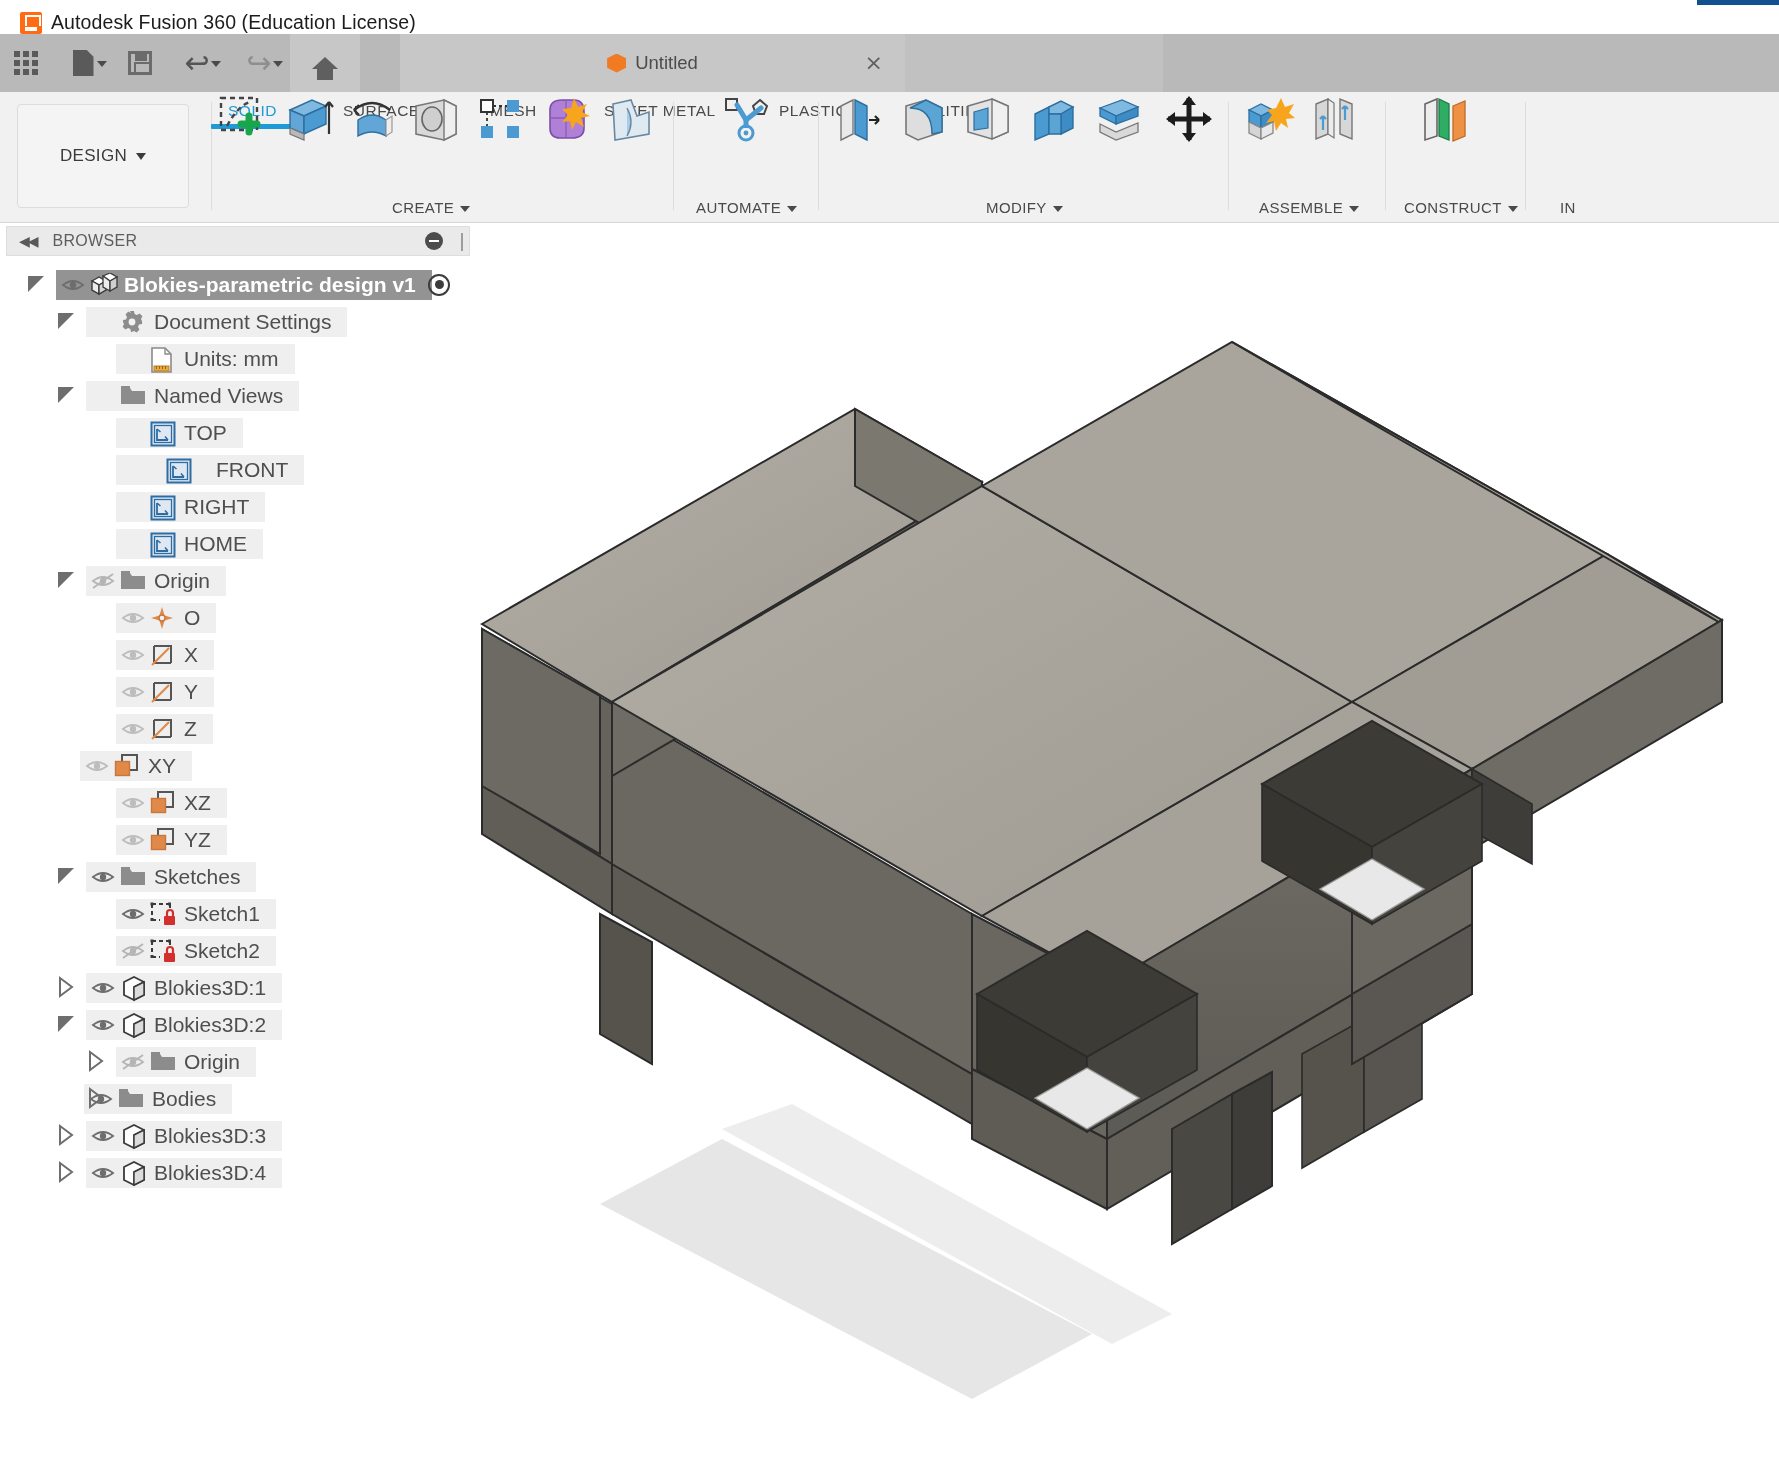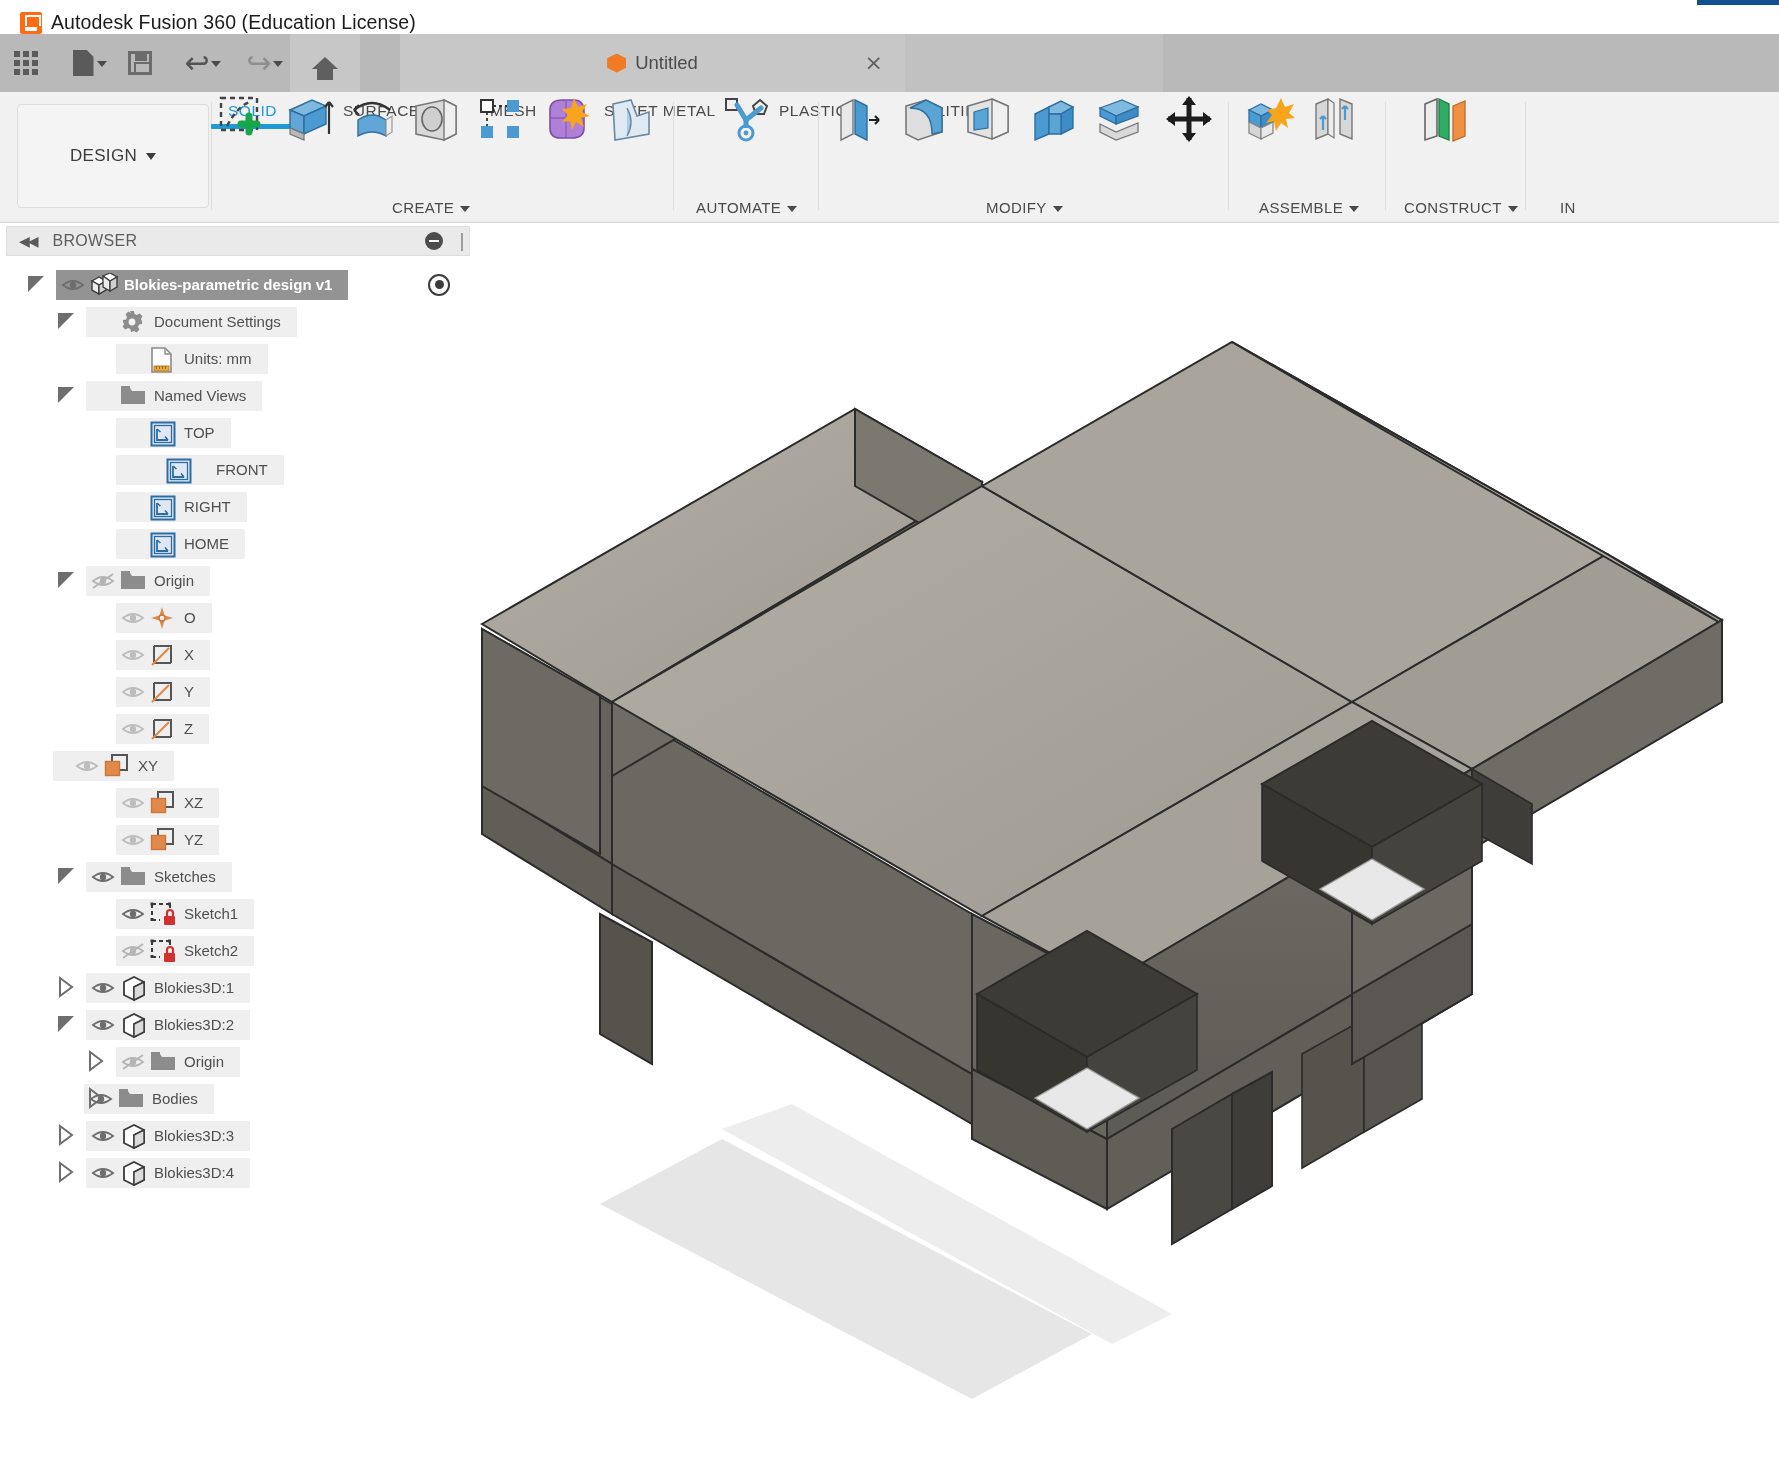--- a/index.html
+++ b/index.html
@@ -82,21 +82,21 @@
   }
   .tab-plus-area { flex: 1 1 auto; background: #b9b9b9; }
   .tab-spacer-light { width: 258px; background: #c1c1c1; }
 
   
   .ribbon {
     position: absolute; left: 0; top: 92px; width: 1779px; height: 131px;
     background: #f1f1f1; border-bottom: 1px solid #d7d7d7;
   }
   .design-box {
-    position: absolute; left: 17px; top: 12px; width: 192px; height: 104px;
+    position: absolute; left: 17px; top: 12px; width: 172px; height: 104px;
     border: 1px solid #dcdcdc; border-radius: 4px; background: #f4f4f4;
     display: flex; align-items: center; justify-content: center;
   }
   .design-label { font-size: 17px; color: #3b3b3b; letter-spacing: .3px; }
   .design-caret {
     display: inline-block; margin-left: 9px; width: 0; height: 0;
     border-left: 5px solid transparent; border-right: 5px solid transparent;
     border-top: 7px solid #3b3b3b; vertical-align: middle;
   }
   .ribbon-divider {
@@ -141,21 +141,21 @@
   .minus-btn i { display:block; width: 10px; height: 2px; background: #fff; }
   .panel-grip { position: absolute; right: 6px; top: 6px; width: 2px; height: 18px; background: #9d9d9d;}
 
   .tree { position: absolute; left: 0; top: 266px; width: 470px; }
   .node { position: relative; height: 37px; display: flex; align-items: center; }
   .row-body { display: flex; align-items: center; background: #efefef; height: 30px; padding-right: 12px; }
   .row-body.selected { background: #939393; }
   .eye { width: 34px; height: 22px; flex: 0 0 auto; position: relative; }
   .eye svg { position: absolute; left: 5px; top: 2px; }
   .nicon { width: 34px; height: 24px; flex: 0 0 auto; position: relative; }
-  .nlabel { font-size: 15px; color: #4f4f4f; white-space: nowrap; padding-right: 4px; }
+  .nlabel { font-size: 21px; color: #4f4f4f; white-space: nowrap; padding-right: 4px; }
   .row-body.selected .nlabel { color: #ffffff; font-weight: bold; }
   .radio-dot {
     width: 22px; height: 22px; border-radius: 50%; border: 2px solid #3c3c3c;
     margin-left: 12px; display:flex; align-items:center; justify-content:center; flex:0 0 auto;
   }
   .radio-dot i { width: 9px; height: 9px; border-radius: 50%; background: #3c3c3c; display:block; }
 
   
   .viewport {
     position: absolute; left: 472px; top: 224px; width: 1307px; height: 1256px;
@@ -591,21 +591,21 @@
           <span class="nicon"><svg width="24" height="24" viewBox="0 0 24 24">
               <polyline points="4,3 21,3 21,20" fill="none" stroke="#555" stroke-width="2"></polyline>
               <polyline points="4,3 4,20 21,20" fill="none" stroke="#555" stroke-width="2"></polyline>
               <line x1="2" y1="22" x2="19" y2="5" stroke="#e08a4a" stroke-width="2.2"></line>
             </svg></span>
           <span class="nlabel">Z</span>
         </div>
       </div>
       <div class="node">
         <div style="position: absolute; left: 86px; width: 24px; height: 24px;"></div>
-        <div class="row-body" style="margin-left: 53px; padding-left: 17px;">
+        <div class="row-body" style="margin-left: 80px;">
           <span class="eye">
             <svg width="24" height="18" viewBox="0 0 24 18">
               <path d="M2 9 Q12 1 22 9 Q12 17 2 9Z" fill="none" stroke="#bdbdbd" stroke-width="1.9"></path>
               <circle cx="12" cy="9" r="3.2" fill="#bdbdbd"></circle>
             </svg>
           </span>
           <span class="nicon"><svg width="25" height="24" viewBox="0 0 25 24">
               <rect x="8" y="1" width="15" height="15" fill="none" stroke="#555" stroke-width="2"></rect>
               <rect x="1.5" y="7.5" width="14" height="14" fill="#e08a4a" stroke="#c9763a" stroke-width="1.4"></rect>
             </svg></span>

